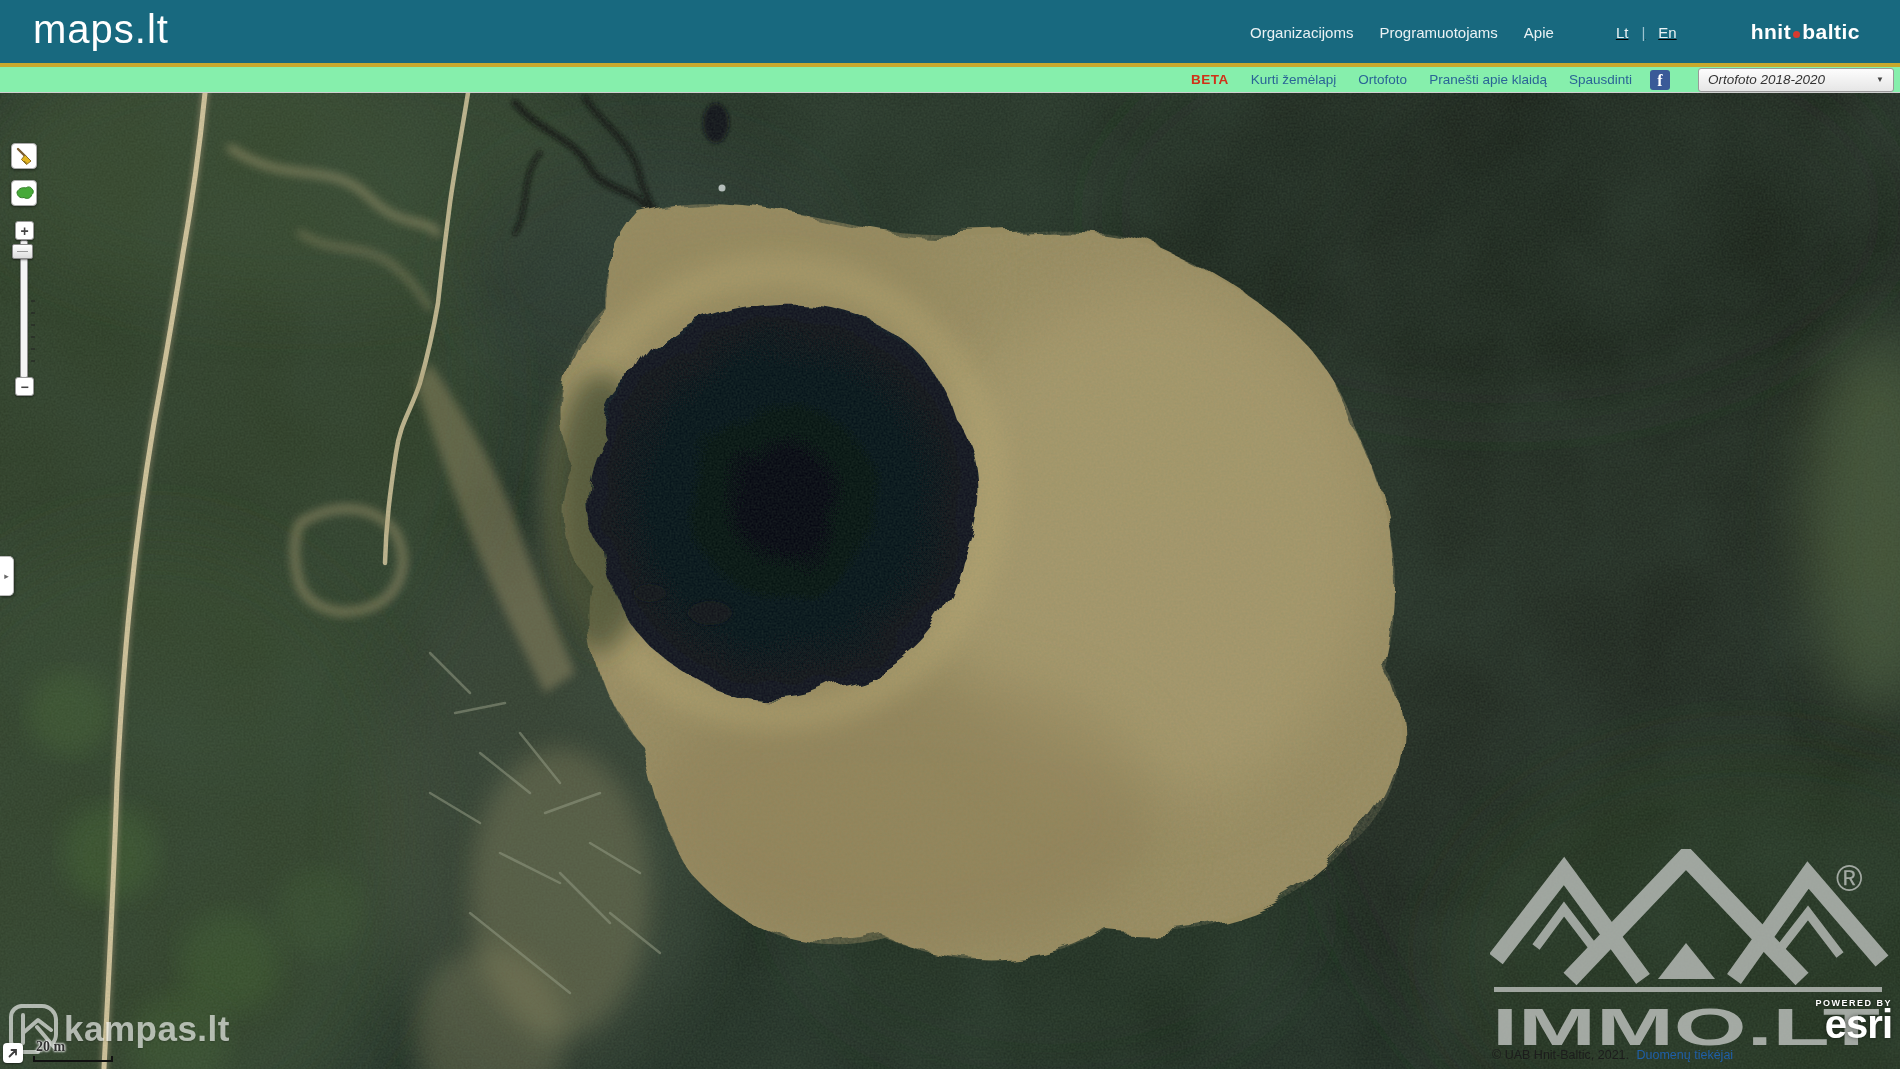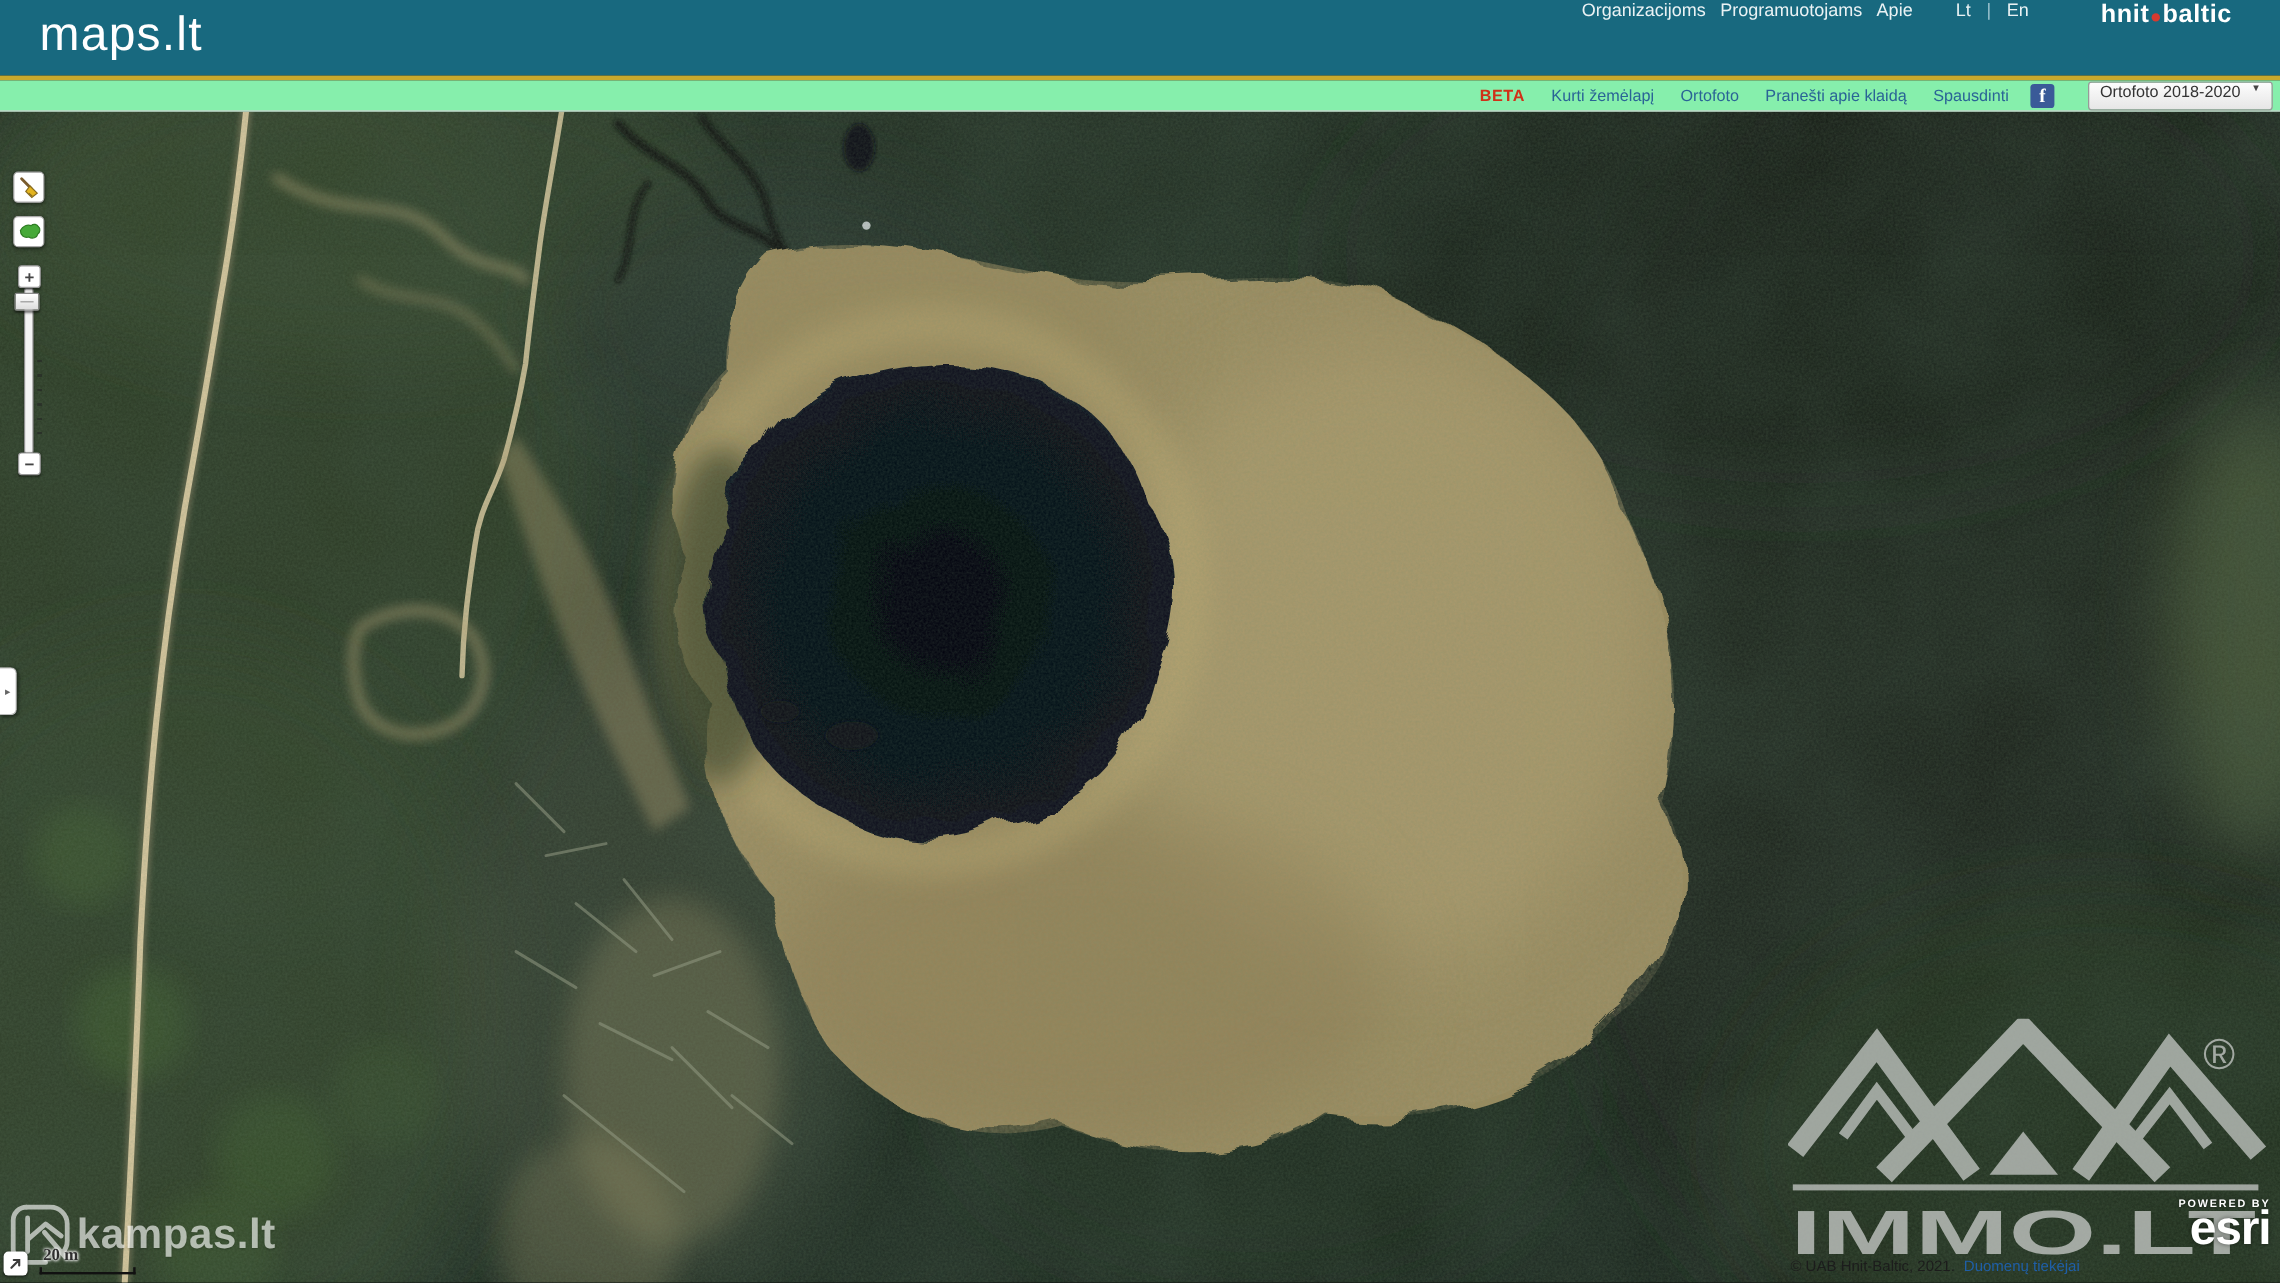--- a/index.html
+++ b/index.html
@@ -3,43 +3,43 @@
 <meta charset="utf-8">
 <style>
   html,body{margin:0;padding:0;background:#000;}
   *{box-sizing:border-box;}
   .app{position:relative;width:1900px;height:1069px;overflow:hidden;
        font-family:"Liberation Sans",sans-serif;background:#1b241f;padding-left:24px;}
 
   
   .header{position:absolute;top:0;left:0;right:0;height:63px;background:#18697f;z-index:30;}
   .logo{position:absolute;left:33px;top:7px;font-size:40px;color:#fff;letter-spacing:1px;cursor:pointer;}
-  .nav{position:absolute;right:0;top:0;height:78px;display:flex;align-items:flex-start;
-       padding-bottom:14px;padding-right:40px;gap:12px;}
+  .nav{position:absolute;right:0;top:0;height:78px;display:flex;align-items:center;
+       padding-bottom:14px;padding-right:40px;gap:26px;}
   .nav a{color:#eaf2f4;text-decoration:none;font-size:15px;cursor:pointer;}
-  .lang{display:flex;align-items:center;gap:13px;margin-left:24px;}
+  .lang{display:flex;align-items:center;gap:13px;margin-left:36px;text-decoration:underline;}
   .lang .sep{color:#9cc3cf;font-size:15px;}
   .brand{margin-left:48px;color:#fff;font-size:21px;font-weight:bold;letter-spacing:.5px;display:flex;align-items:center;}
   .brand .dot{width:7px;height:7px;border-radius:50%;background:#d63a2f;margin:4px 2px 0 2px;display:inline-block;}
 
   .goldline{position:absolute;top:63px;left:0;right:0;height:4px;background:#c8a92d;z-index:30;}
 
   
   .toolbar{position:absolute;top:67px;left:0;right:0;height:26px;background:#86efac;
            border-bottom:1px solid #cfcfcf;display:flex;align-items:center;justify-content:flex-end;
            gap:22px;padding-right:6px;font-size:13.5px;z-index:30;}
   .beta{color:#d03118;font-weight:bold;letter-spacing:.5px;}
   .toolbar a{color:#2a6496;text-decoration:none;cursor:pointer;}
   .fb{width:20px;height:20px;border-radius:3px;background:#3a5a98;color:#fff;display:flex;
       align-items:flex-end;justify-content:center;font-weight:bold;font-size:16px;line-height:19px;
       cursor:pointer;margin-left:-4px;font-family:"Liberation Serif",serif;}
-  .layer-dd{display:flex;justify-content:space-between;width:154px;height:24px;
+  .layer-dd{display:flex;align-items:center;justify-content:space-between;width:196px;height:24px;
             margin-left:6px;padding:0 9px;font-size:13.5px;color:#333;
             background:linear-gradient(#fdfdfd,#e6e6e6);border:1px solid #999;border-radius:3px;
-            cursor:pointer;font-family:inherit;}
+            cursor:pointer;font-family:inherit;font-style:italic;}
   .layer-dd .caret{font-size:8px;color:#444;margin-left:8px;}
 
   
   .map{position:absolute;top:93px;left:0;width:1900px;height:976px;overflow:hidden;cursor:grab;}
   .map svg.scene{position:absolute;top:0;left:0;width:100%;height:100%;display:block;}
 
   
   .tool-btn{position:absolute;left:11px;width:26px;height:26px;background:#fff;border:1px solid #aaa;
             border-radius:4px;box-shadow:0 1px 3px rgba(0,0,0,.5);display:flex;align-items:center;
             justify-content:center;cursor:pointer;z-index:10;}

